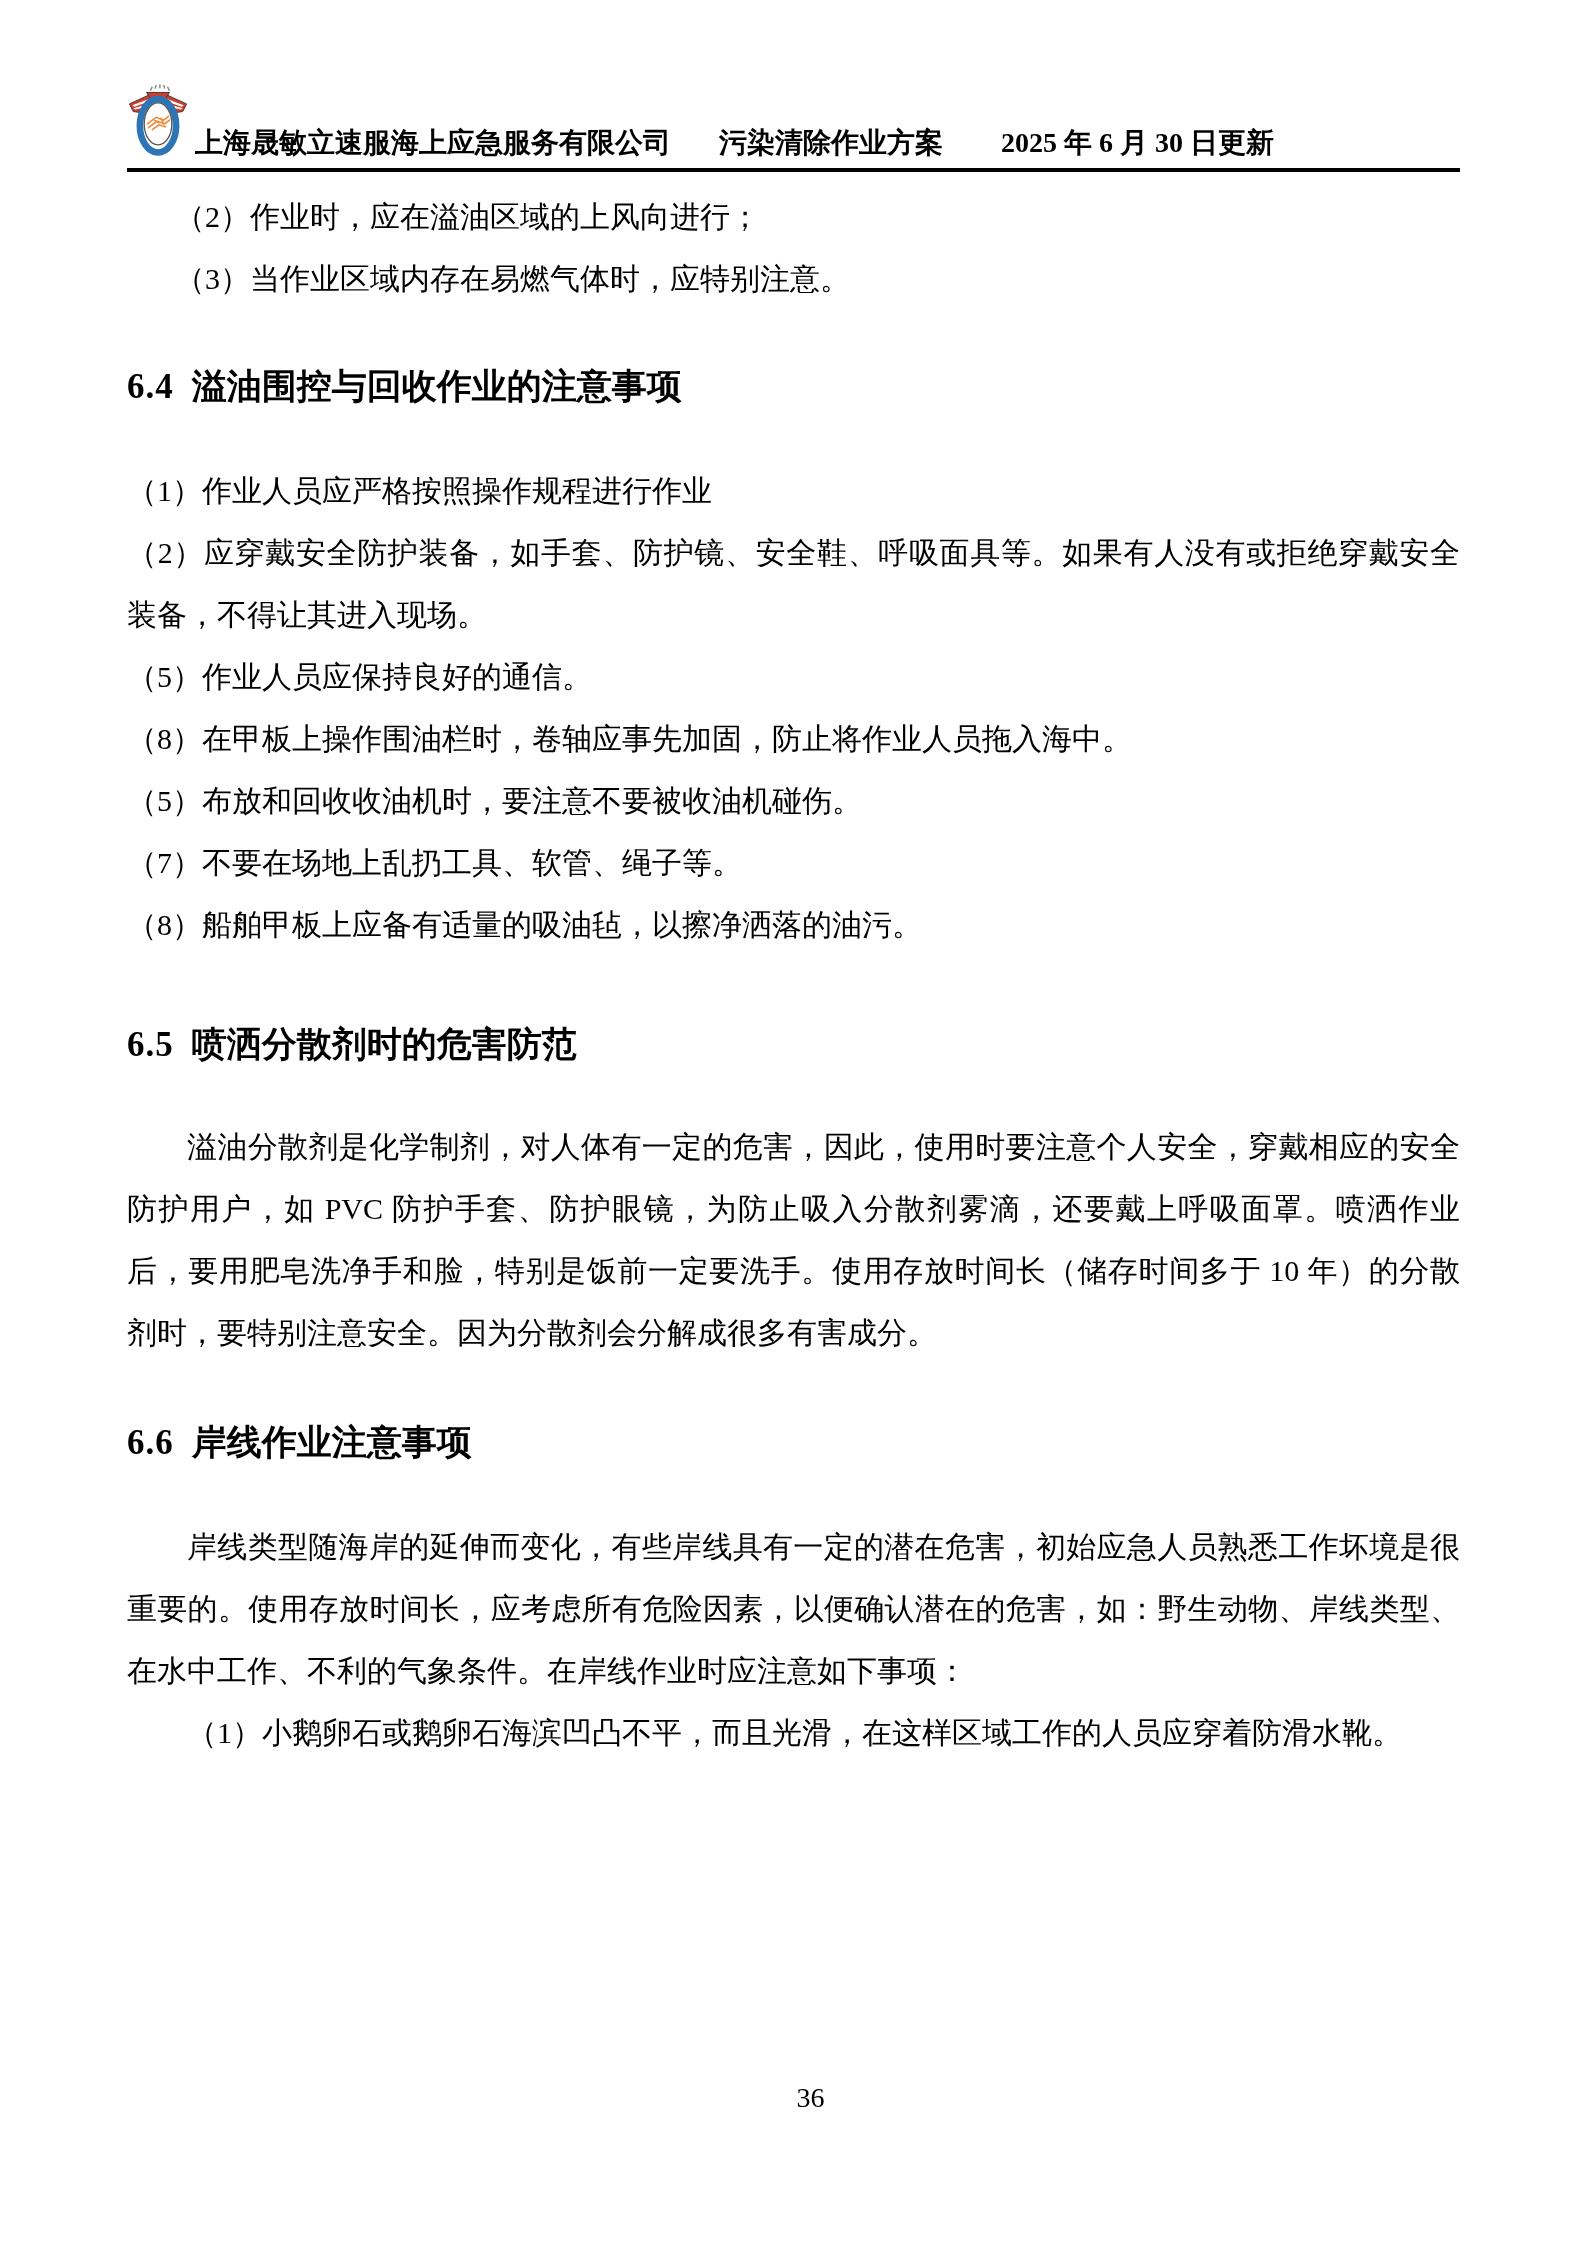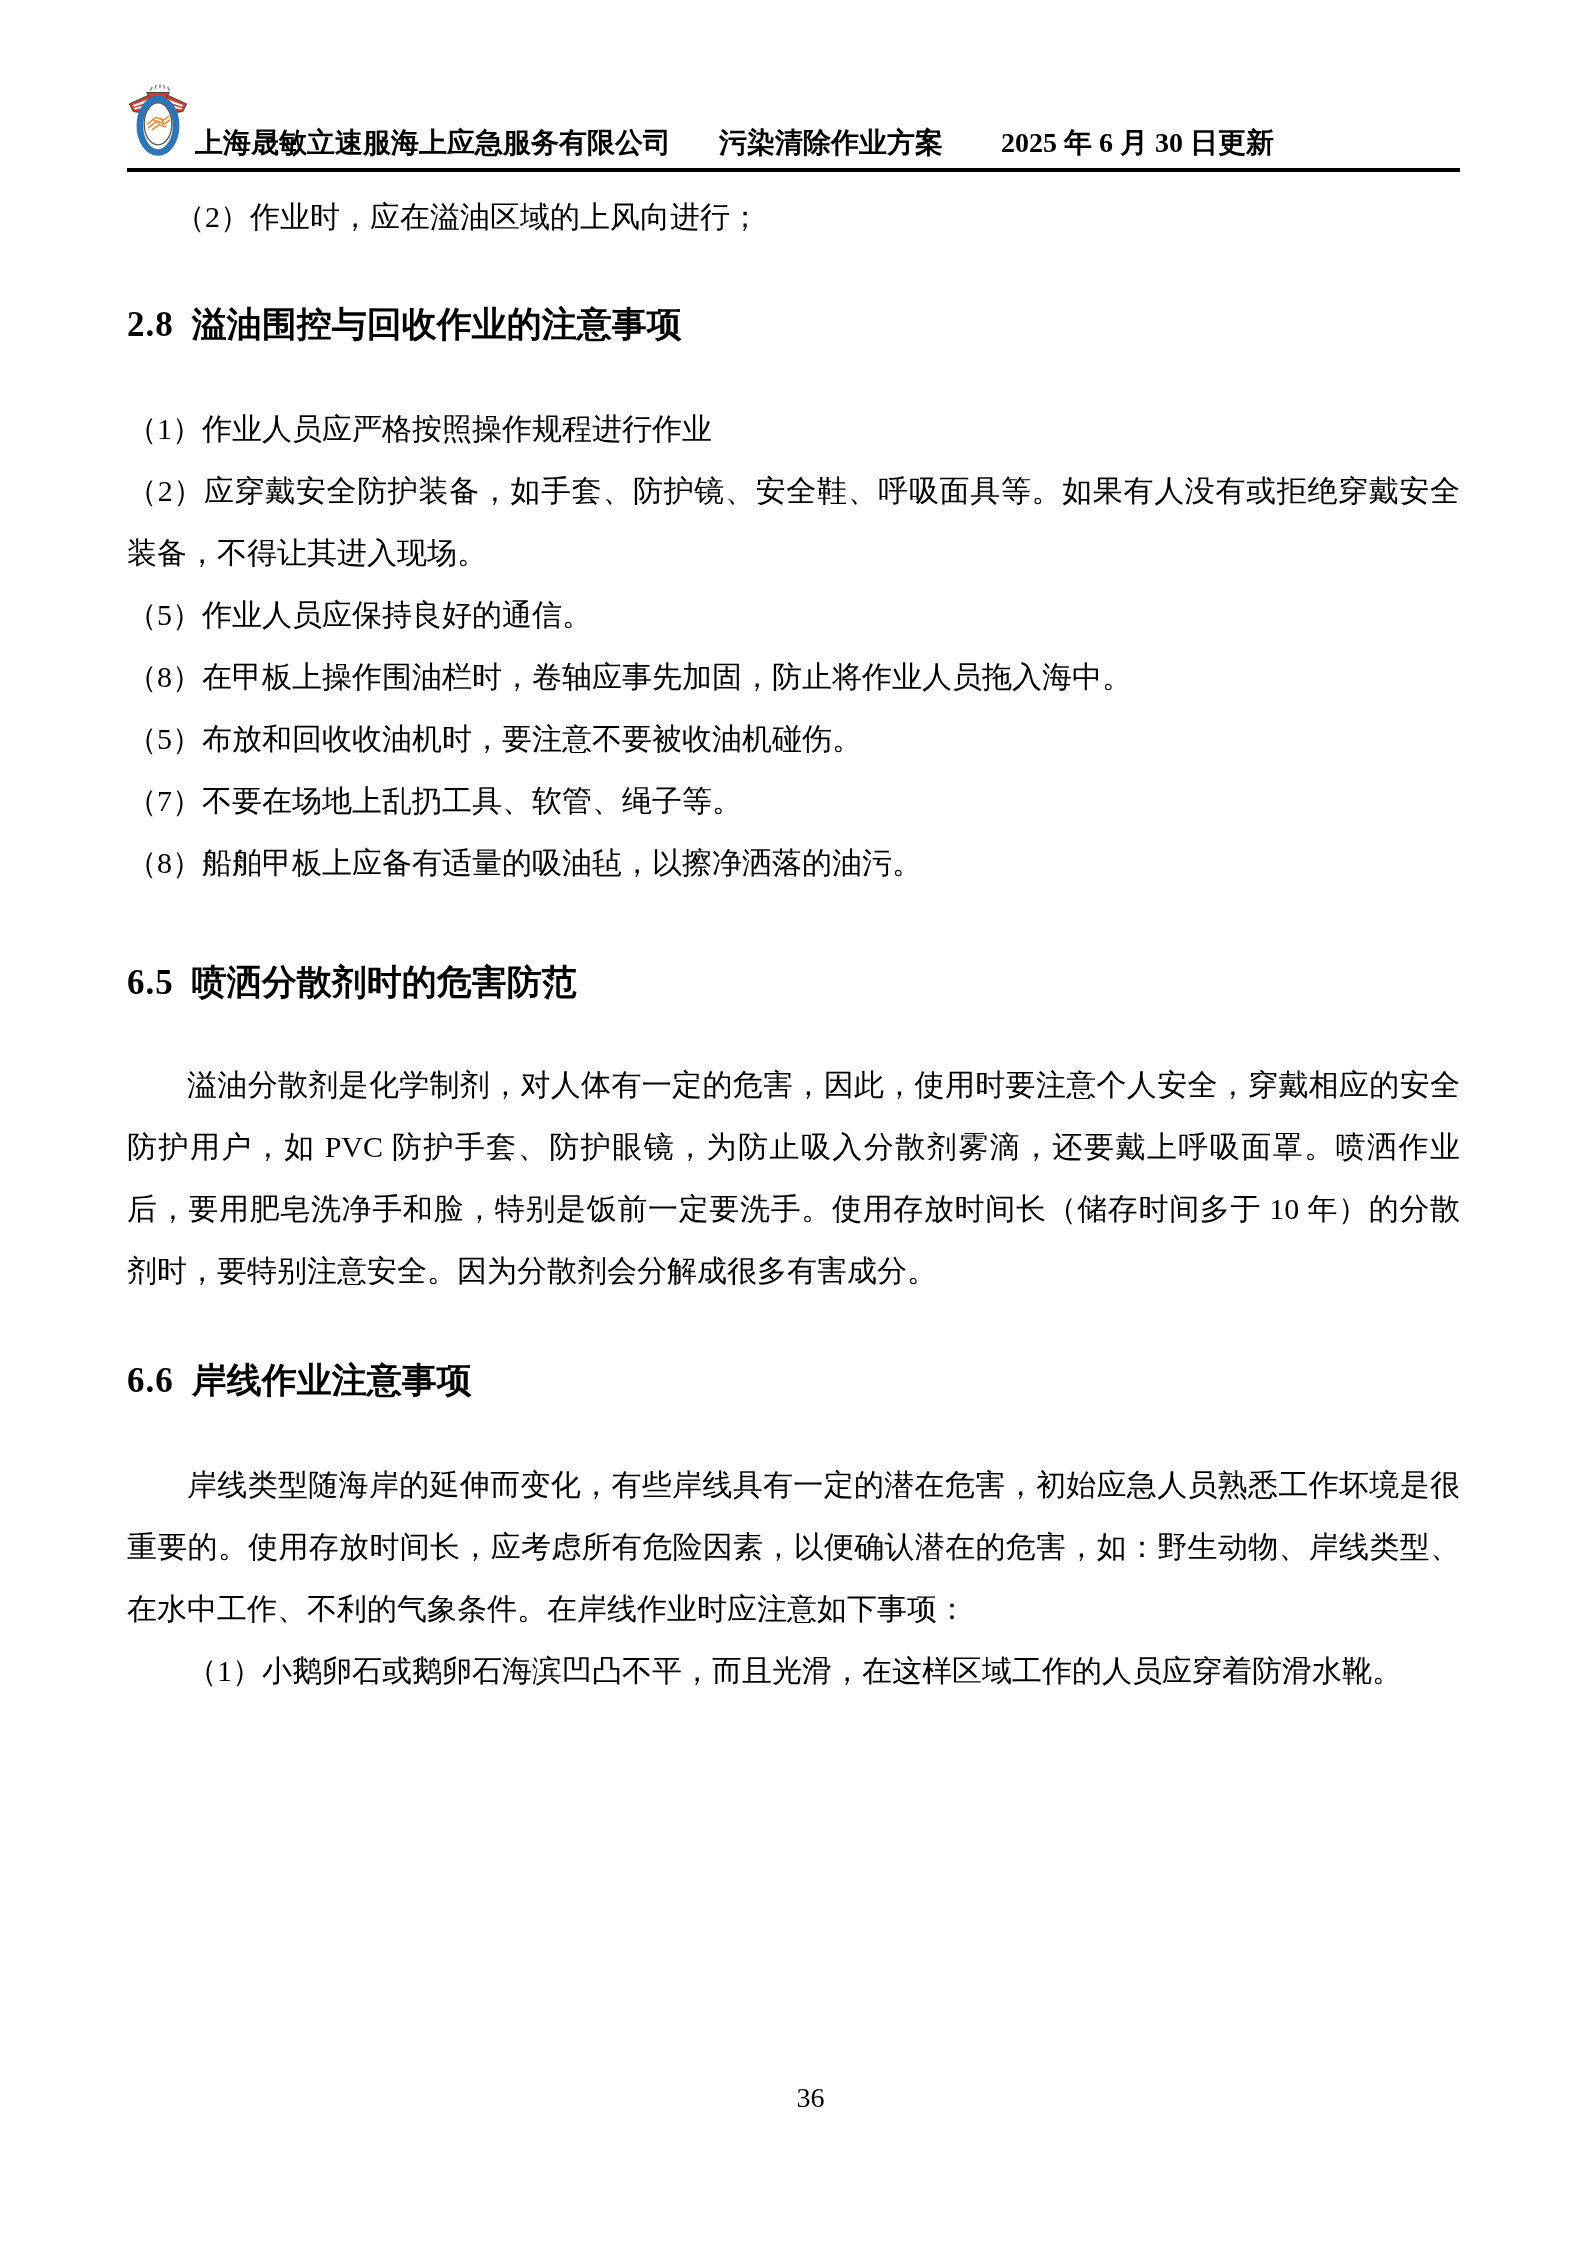--- a/index.html
+++ b/index.html
@@ -106,24 +106,25 @@
       <span class="header-company">上海晟敏立速服海上应急服务有限公司</span>
       <span class="header-doctitle">污染清除作业方案</span>
       <span class="header-date">2025 年 6 月 30 日更新</span>
     </div>
   </div>
 
   <div class="content">
 
     <div class="intro bodytext">
       <div class="line">（2）作业时，应在溢油区域的上风向进行；</div>
+      <div class="line">（3）当作业区域内存在易燃气体时，应特别注意。</div>
     </div>
 
     <div class="section-heading">
-      <span class="num">2.8</span><span>溢油围控与回收作业的注意事项</span>
+      <span class="num">6.4</span><span>溢油围控与回收作业的注意事项</span>
     </div>
     <div class="items bodytext">
       <div>（1）作业人员应严格按照操作规程进行作业</div>
       <div>（2）应穿戴安全防护装备，如手套、防护镜、安全鞋、呼吸面具等。如果有人没有或拒绝穿戴安全装备，不得让其进入现场。</div>
       <div>（5）作业人员应保持良好的通信。</div>
       <div>（8）在甲板上操作围油栏时，卷轴应事先加固，防止将作业人员拖入海中。</div>
       <div>（5）布放和回收收油机时，要注意不要被收油机碰伤。</div>
       <div>（7）不要在场地上乱扔工具、软管、绳子等。</div>
       <div>（8）船舶甲板上应备有适量的吸油毡，以擦净洒落的油污。</div>
     </div>

